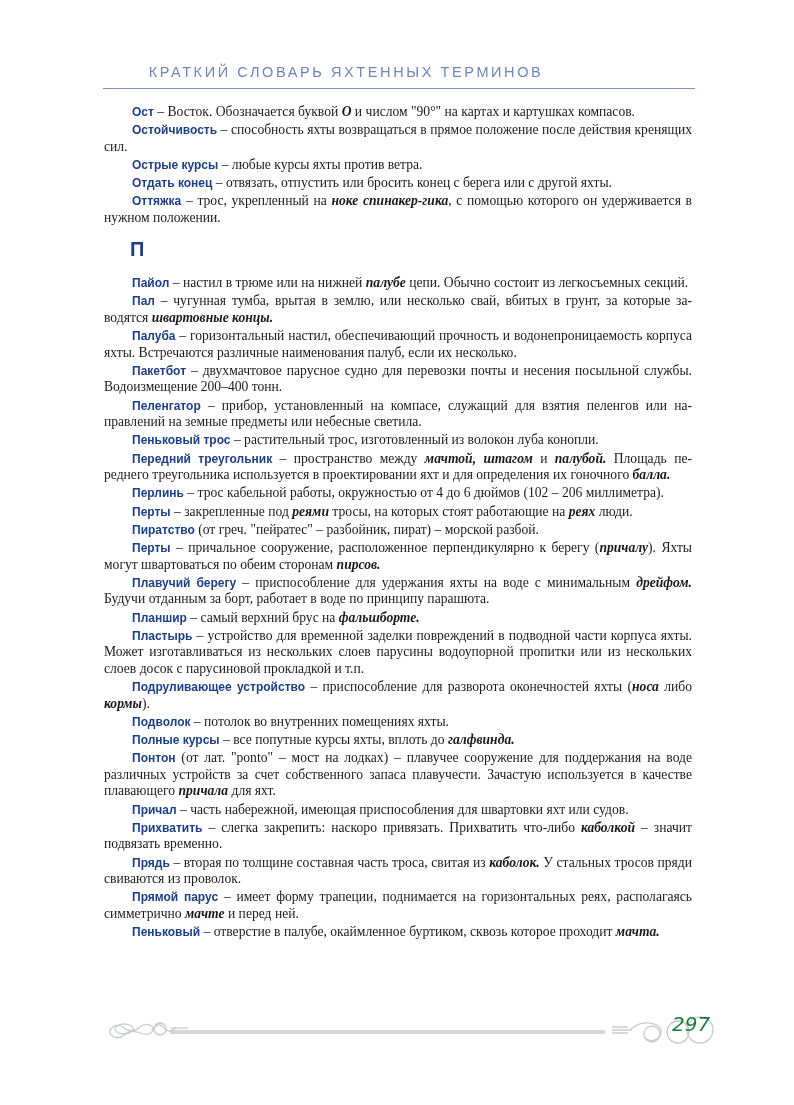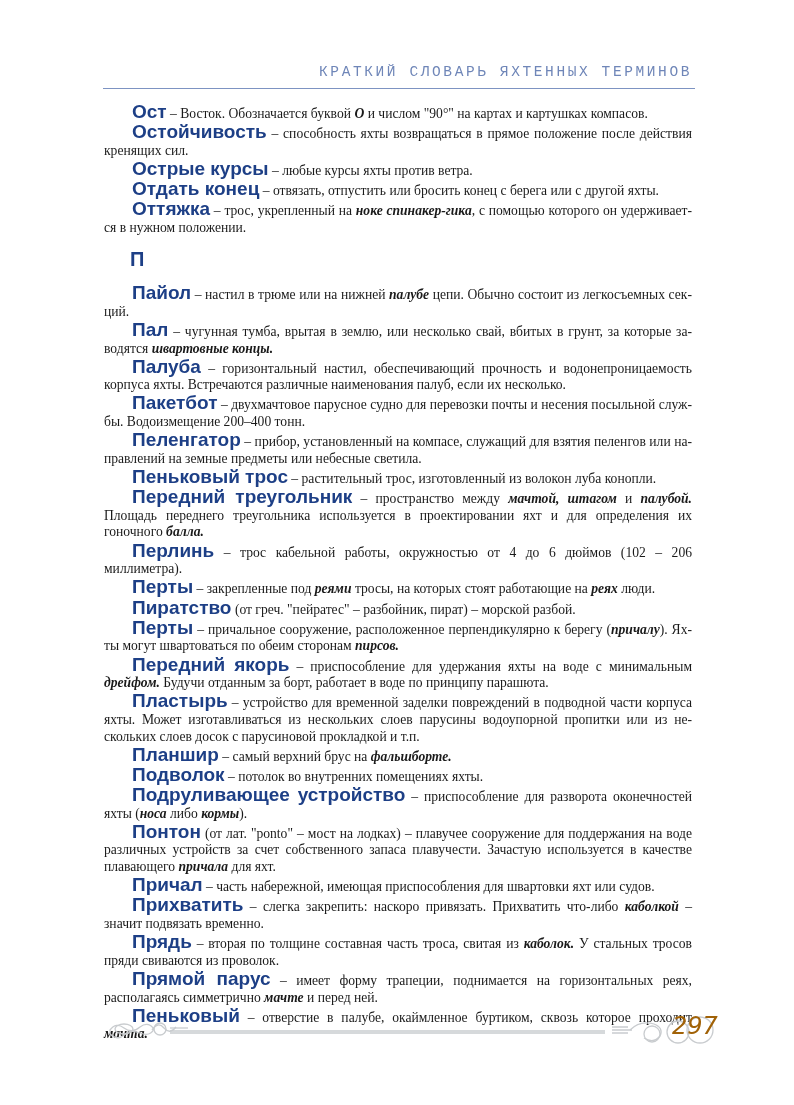--- a/index.html
+++ b/index.html
@@ -1,33 +1,33 @@
 <!DOCTYPE html>
 <html><head>
 <meta charset="utf-8">
 <style>
   html, body { margin:0; padding:0; background:#ffffff; }
   body { width:794px; height:1105px; position:relative; overflow:hidden;
          font-family:"Liberation Serif", "DejaVu Serif", serif; color:#1a1a1a; }
-  .running-head { position:absolute; left:0; top:64px; width:692px; text-align:right;
-         font-family:Liberation Mono, monospace; font-size:14.5px;
+  .running-head { position:absolute; left:0; top:64px; width:692px; text-align:center;
+         font-family:Liberation Sans, sans-serif; font-size:14.5px;
          letter-spacing:2.6px; color:#6f86b8; }
   .head-rule { position:absolute; left:103px; top:88px; width:592px; height:0;
          border-top:1.5px solid #7d93c2; }
   .content { position:absolute; left:104px; top:104px; width:588px; font-size:13.6px;
          line-height:16.6px; text-align:justify; hyphens:manual; }
   .entry { text-indent:28px; margin:0 0 1.6px 0; }
   .term { color:#1d3f86; font-family:"Liberation Sans", "DejaVu Sans", sans-serif;
-         font-size:19px; font-weight:bold; }
+         font-size:12px; font-weight:bold; }
   .ref { font-style:italic; font-weight:bold; }
   .letter { font-family:"Liberation Sans", "DejaVu Sans", sans-serif; color:#1d3f86;
          font-size:20px; font-weight:bold; margin:14px 0 18px 26px; }
   .footer { position:absolute; left:100px; top:1012px; width:620px; height:40px; }
   .page-num { position:absolute; left:672px; top:1012px; font-family:"DejaVu Sans","Liberation Sans",sans-serif;
-         font-size:24px; color:#a16207; font-style:italic; }
+         font-size:20px; color:#15803d; font-style:italic; }
 </style>
 </head>
 <body>
 
 <div class="running-head">КРАТКИЙ СЛОВАРЬ ЯХТЕННЫХ ТЕРМИНОВ</div>
 <div class="head-rule"></div>
 
 <div class="content">
   <div id="sec-o">
       <p class="entry"><span class="term">Ост</span><span> – Восток. Обозначается буквой </span><span class="ref">О</span><span> и числом "90°"  на картах и картушках компасов.</span></p>
@@ -42,25 +42,26 @@
       <p class="entry"><span class="term">Пал</span><span> – чугунная тумба, врытая в землю, или несколько свай, вбитых в грунт, за которые за­водятся </span><span class="ref">швартовные концы.</span></p>
       <p class="entry"><span class="term">Палуба</span><span> – горизонтальный настил, обеспечивающий прочность и водонепроницаемость корпуса яхты. Встречаются различные наименования палуб, если их несколько.</span></p>
       <p class="entry"><span class="term">Пакетбот</span><span> – двухмачтовое парусное судно для перевозки почты и несения посыльной служ­бы. Водоизмещение 200–400 тонн.</span></p>
       <p class="entry"><span class="term">Пеленгатор</span><span> – прибор, установленный на компасе, служащий для взятия пеленгов или на­правлений на земные предметы или небесные светила.</span></p>
       <p class="entry"><span class="term">Пеньковый трос</span><span> – растительный трос, изготовленный из волокон луба конопли.</span></p>
       <p class="entry"><span class="term">Передний треугольник</span><span> – пространство между </span><span class="ref">мачтой, штагом</span><span> и </span><span class="ref">палубой.</span><span> Площадь пе­реднего треугольника используется в проектировании яхт и для определения их гоночного </span><span class="ref">балла.</span></p>
       <p class="entry"><span class="term">Перлинь</span><span> – трос кабельной работы, окружностью от 4 до 6 дюймов (102 – 206 миллиметра).</span></p>
       <p class="entry"><span class="term">Перты</span><span> – закрепленные под </span><span class="ref">реями</span><span> тросы, на которых стоят работающие на </span><span class="ref">реях</span><span> люди.</span></p>
       <p class="entry"><span class="term">Пиратство</span><span>  (от греч. "пейратес" – разбойник, пират) – морской разбой.</span></p>
       <p class="entry"><span class="term">Перты</span><span> – причальное сооружение, расположенное перпендикулярно к берегу (</span><span class="ref">причалу</span><span>). Ях­ты могут швартоваться по обеим сторонам </span><span class="ref">пирсов.</span></p>
-      <p class="entry"><span class="term">Передний якорь</span><span> – приспособление для удержания яхты на воде с минимальным </span><span class="ref">дрейфом.</span><span> Будучи отданным за борт, работает в воде по принципу парашюта.</span></p>
+      <p class="entry"><span class="term">Плавучий берегу</span><span> – приспособление для удержания яхты на воде с минимальным </span><span class="ref">дрейфом.</span><span> Будучи отданным за борт, работает в воде по принципу парашюта.</span></p>
+      <p class="entry"><span class="term">Планшир</span><span> – самый верхний брус на </span><span class="ref">фальшборте.</span></p>
       <p class="entry"><span class="term">Пластырь</span><span> – устройство для временной заделки повреждений в подводной части корпуса яхты. Может изготавливаться из нескольких слоев парусины водоупорной пропитки или из не­скольких слоев досок с парусиновой прокладкой и т.п.</span></p>
-      <p class="entry"><span class="term">Планшир</span><span> – самый верхний брус на </span><span class="ref">фальшборте.</span></p>
+      <p class="entry"><span class="term">Подруливающее устройство</span><span> – приспособление для разворота оконечностей яхты (</span><span class="ref">носа</span><span> ли­бо </span><span class="ref">кормы</span><span>).</span></p>
       <p class="entry"><span class="term">Подволок</span><span> – потолок во внутренних помещениях яхты.</span></p>
-      <p class="entry"><span class="term">Подруливающее устройство</span><span> – приспособление для разворота оконечностей яхты (</span><span class="ref">носа</span><span> ли­бо </span><span class="ref">кормы</span><span>).</span></p>
+      <p class="entry"><span class="term">Полные курсы</span><span> – все попутные курсы яхты, вплоть до </span><span class="ref">галфвинда.</span></p>
       <p class="entry"><span class="term">Понтон</span><span> (от лат. "ponto" – мост на лодках) – плавучее сооружение для поддержания на во­де различных устройств за счет собственного запаса плавучести. Зачастую используется в каче­стве плавающего </span><span class="ref">причала</span><span> для яхт.</span></p>
       <p class="entry"><span class="term">Причал</span><span> – часть набережной, имеющая приспособления для швартовки яхт или судов.</span></p>
       <p class="entry"><span class="term">Прихватить</span><span> – слегка закрепить: наскоро привязать. Прихватить что-либо </span><span class="ref">каболкой</span><span> – зна­чит подвязать временно.</span></p>
       <p class="entry"><span class="term">Прядь</span><span> – вторая по толщине составная часть троса, свитая из </span><span class="ref">каболок.</span><span> У стальных тросов пряди свиваются из проволок.</span></p>
       <p class="entry"><span class="term">Прямой парус</span><span> – имеет форму трапеции, поднимается на горизонтальных реях, располага­ясь симметрично </span><span class="ref">мачте</span><span> и перед ней.</span></p>
       <p class="entry"><span class="term">Пеньковый</span><span> – отверстие в палубе, окаймленное буртиком, сквозь которое проходит </span><span class="ref">мачта.</span></p>
     </div>
 </div>
 
 <svg class="footer" viewBox="0 0 620 40">

